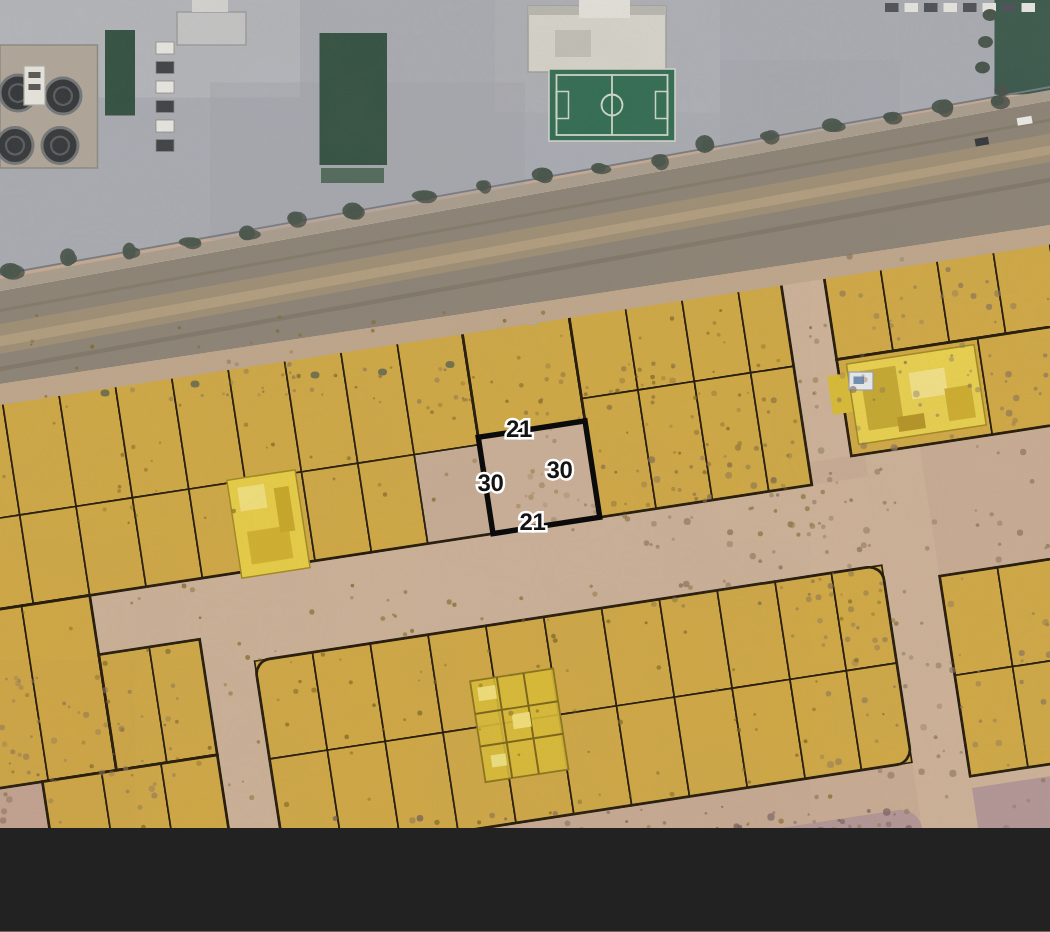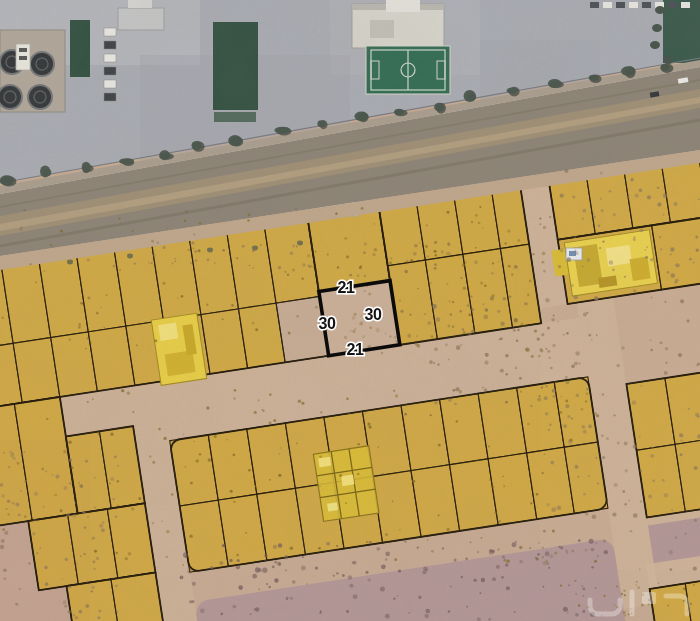--- a/index.html
+++ b/index.html
@@ -1,16 +1,16 @@
 <!DOCTYPE html>
 <html><head>
 <meta charset="utf-8">
 <style>
   html,body{margin:0;padding:0;background:#222;}
-  #stage{width:700px;height:621px;position:relative;overflow:hidden;font-family:"Liberation Sans",sans-serif;}
+  #stage{width:700px;height:552px;position:relative;overflow:hidden;font-family:"Liberation Sans",sans-serif;}
   svg{display:block;}
   text.dim{font-family:"Liberation Sans",sans-serif;font-weight:bold;font-size:16px;
     paint-order:stroke;stroke-width:3.2px;text-anchor:middle;letter-spacing:-0.3px;}
 </style>
 </head>
 <body>
 
 <div id="stage">
 <svg id="map" width="700" height="621" viewBox="0 0 700 621" xmlns="http://www.w3.org/2000/svg">
   <defs>

